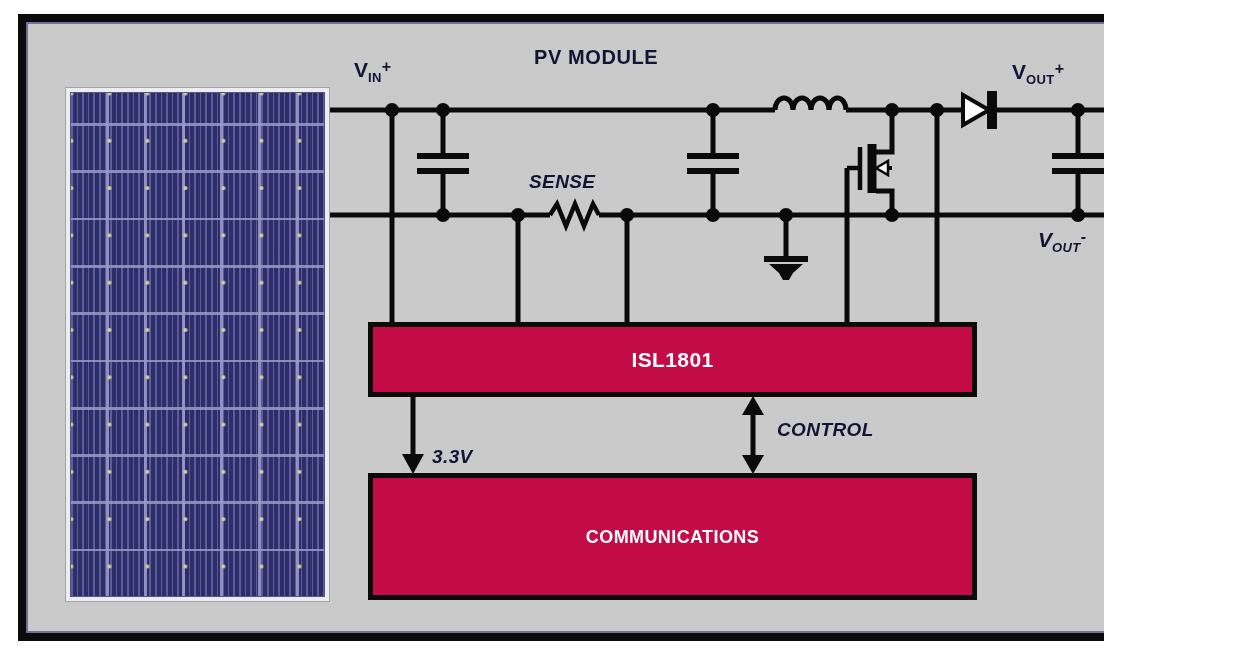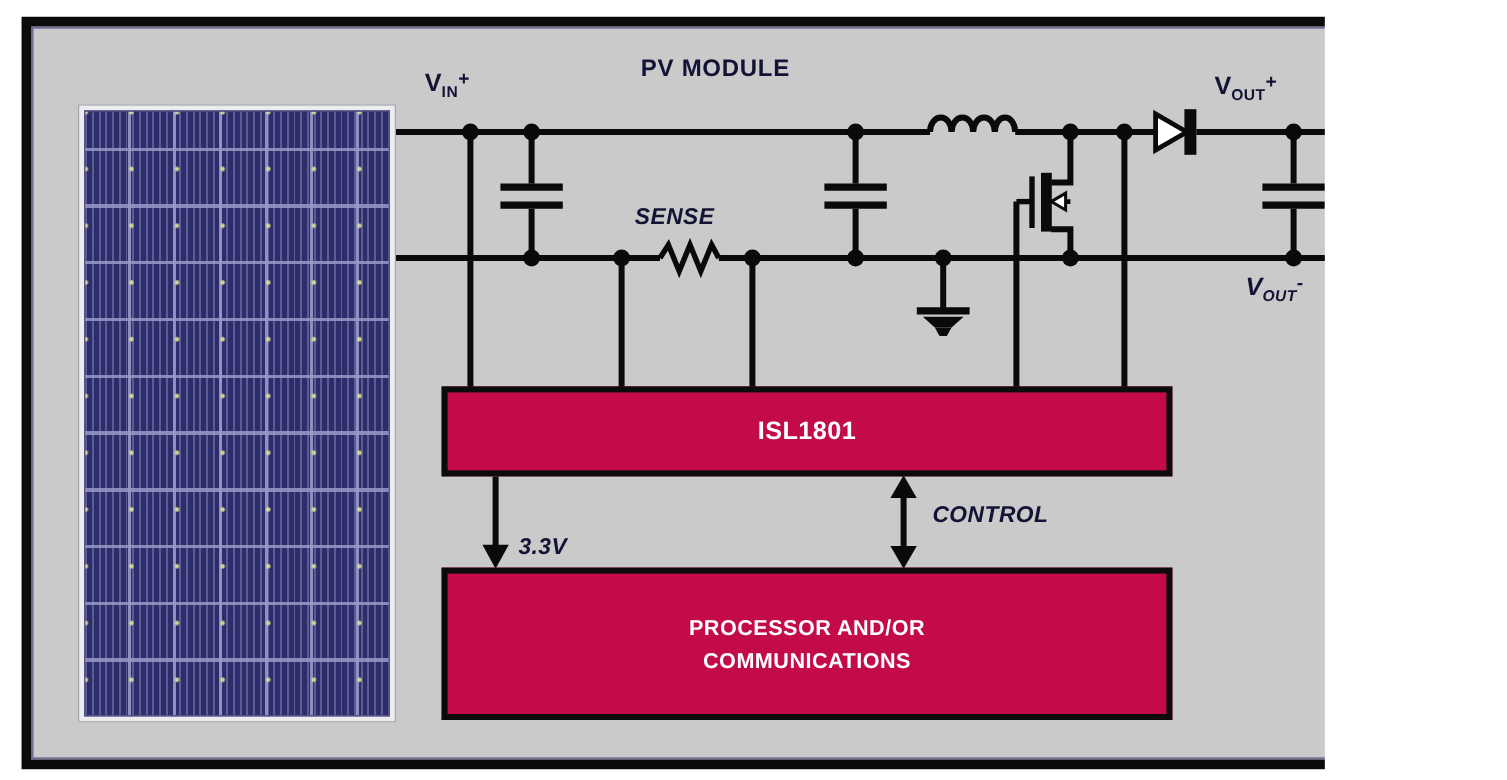--- a/index.html
+++ b/index.html
@@ -181,17 +181,16 @@
 
   <div class="lbl small-lbl" style="left:432px;top:419px;margin-top:27px;">3.3V</div>
 
   <div class="lbl small-lbl" style="left:777px;top:419px;">CONTROL</div>
 
   <div class="block block-isl">
     <span>ISL1801</span>
   </div>
 
   <div class="block block-proc">
-    <span>PROCESSOR AND/OR</span>
     <span>COMMUNICATIONS</span>
   </div>
 
 </div>
 
 </body></html>

